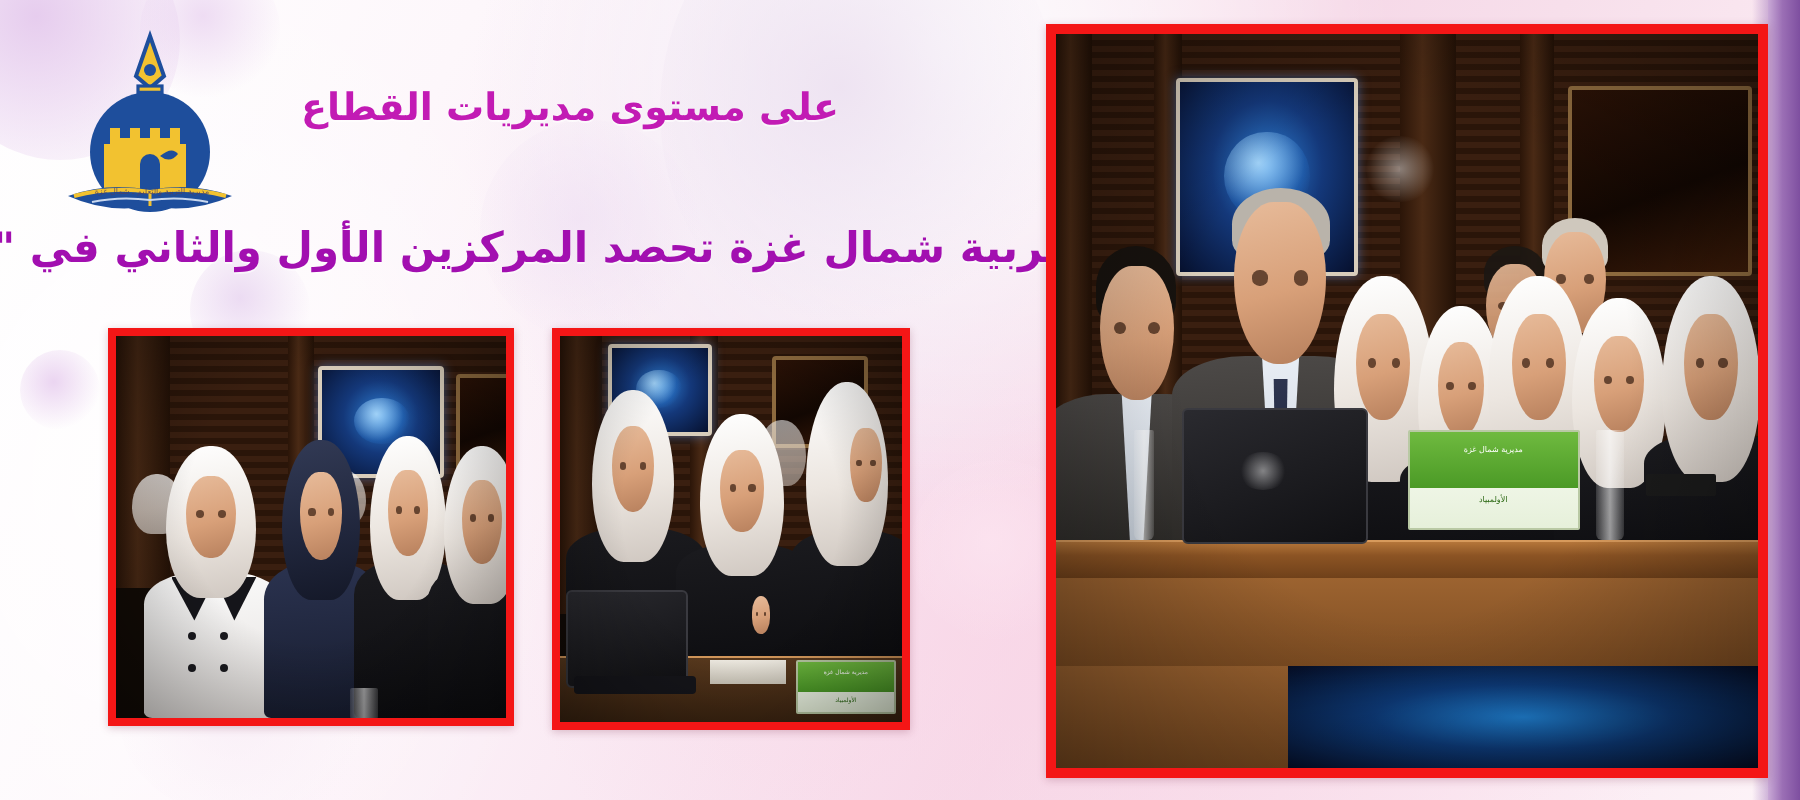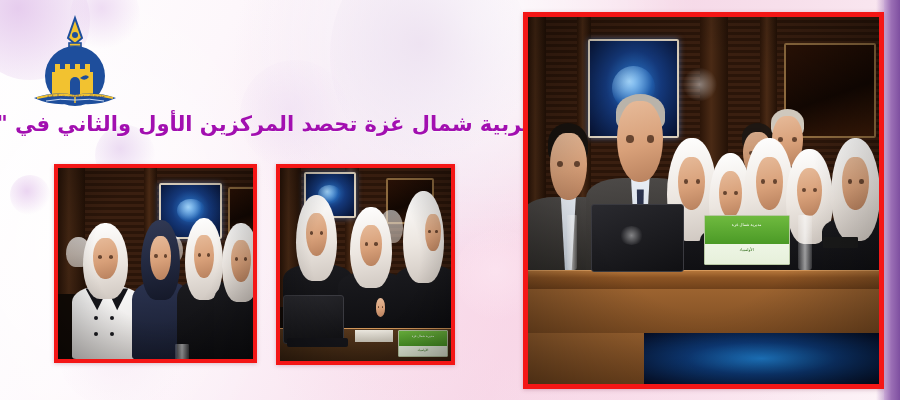--- a/index.html
+++ b/index.html
@@ -243,20 +243,21 @@
       <path d="M58 64 q6 -5 9 -1 q-4 5 -9 1 z" fill="#1e4e9c"></path>
 
       <path d="M12 84 q20 -7 41 -3 q21 -4 41 3 q-20 9 -41 5 q-21 4 -41 -5 z" fill="#1e4e9c"></path>
       <path d="M15 84 q19 -5 38 -2 q19 -3 38 2" fill="none" stroke="#f2c230" stroke-width="2"></path>
       <path d="M53 81 v8" stroke="#f2c230" stroke-width="1.5"></path>
       <path d="M24 87 q14 -3 29 -1 q15 -2 29 1" fill="none" stroke="#c9d8ef" stroke-width="1"></path>
     </svg>
   </div>
   <div class="logo-caption">مديرية التربية والتعليم ـ شمال غزة</div>
 
+  <div class="headline1">على مستوى مديريات القطاع</div>
   <div class="headline2">تربية شمال غزة تحصد المركزين الأول والثاني في "الأولمبياد الثقافي"</div>
 
   <div class="photo ph-left">
     <div class="scene">
       <div class="wall" style="height:66%;"></div>
       <div class="pillar" style="left:0;top:0;width:14%;height:66%;"></div>
       <div class="pillar" style="left:44%;top:0;width:7%;height:66%;"></div>
       <div class="screen" style="left:52%;top:8%;width:30%;height:27%;"></div>
       <div class="frame-art" style="left:87%;top:10%;width:18%;height:24%;"></div>
 

